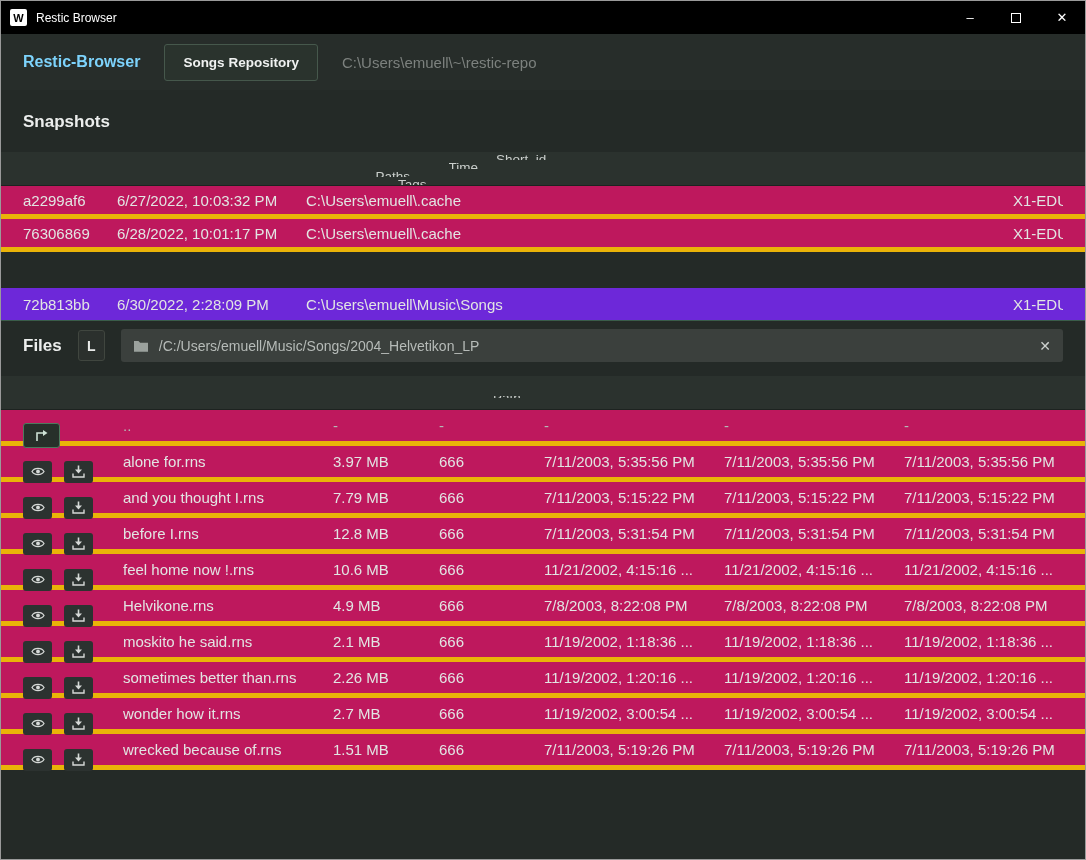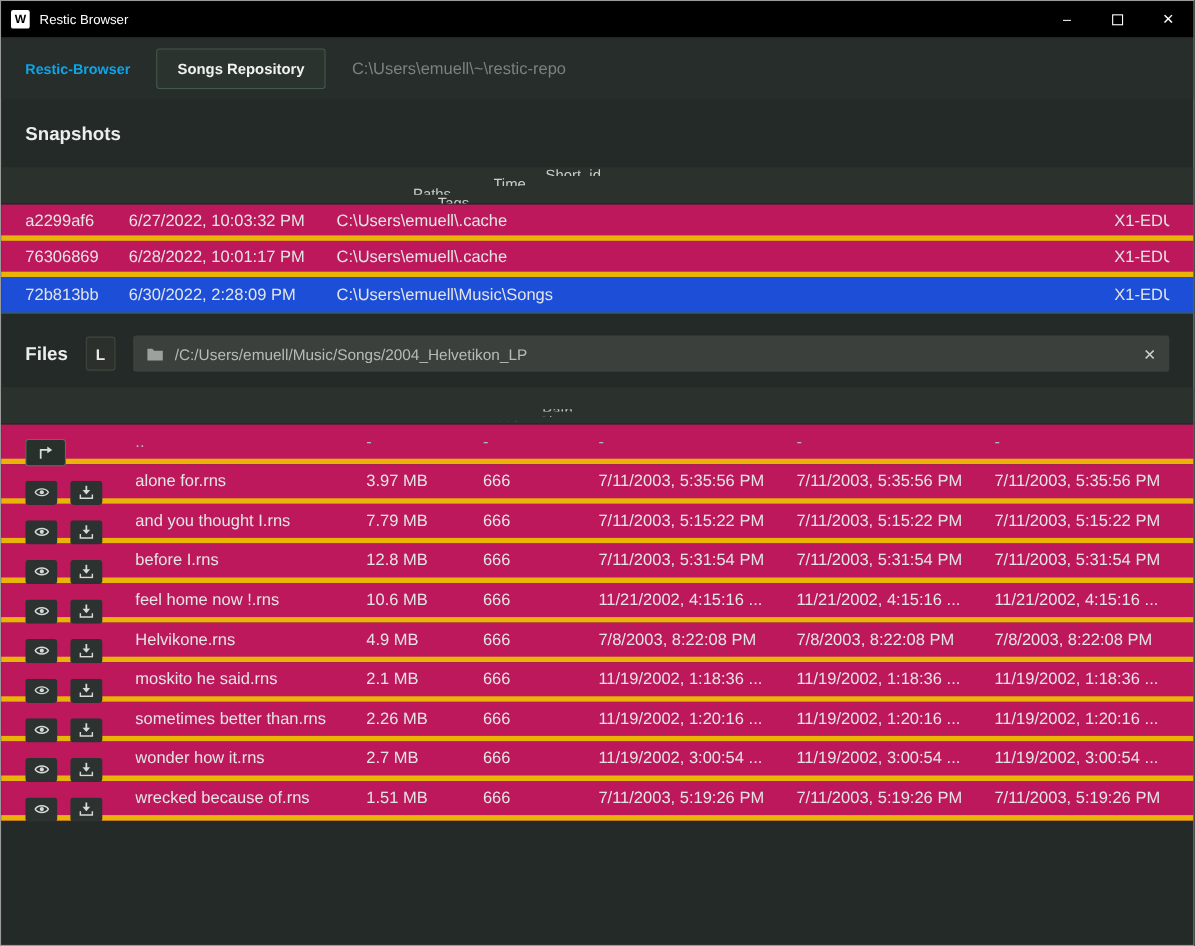--- a/index.html
+++ b/index.html
@@ -19,54 +19,54 @@
   .app-icon { width:17px; height:17px; background:#ffffff; color:#000; font-weight:bold;
     font-size:11px; display:flex; align-items:center; justify-content:center; border-radius:2px; }
   .window-title { font-size:12px; color:#ffffff; }
   .win-controls { display:flex; height:100%; }
   .win-btn { width:46px; height:33px; display:flex; align-items:center; justify-content:center;
     color:#ffffff; font-size:13px; background:transparent; border:none; cursor:pointer; }
   .maximize-glyph { width:10px; height:10px; border:1px solid #ffffff; display:inline-block; }
   
   .toolbar { height:56px; background:#272d2a; display:flex; align-items:center;
     padding:0 22px; gap:24px; }
-  .app-title { font-size:13px; font-weight:bold; color:#0ea5e9; }
+  .app-title { font-size:16px; font-weight:bold; color:#7dd3fc; }
   .select-repo-btn { background:#2a332d; border:1px solid #46584c; border-radius:3px;
     color:#f0f2f1; font-weight:bold; font-size:13.5px; padding:10px 18px; cursor:pointer;
     font-family:"Liberation Sans", sans-serif; }
   .repo-path { font-size:15px; color:#7c817e; }
   
   .section-heading { font-size:17px; font-weight:bold; color:#eceeed; padding:22px 22px 20px 22px; }
   
   .t-header { display:flex; align-items:center; height:34px; background:#2b322e;
     padding:0 22px; border-bottom:1px solid #1d2320;flex-direction:column; }
   .t-header .cell { font-size:13.5px; color:#c9cecb; }
   .row { display:flex; align-items:center; padding:0 22px; border-bottom:5px solid #eab308;
     background:#be185d; }
   .snap-row { height:33px; cursor:pointer; }
-  .snap-row.selected { background:#1d4ed8; border-bottom:1px solid #3a5d49; }
+  .snap-row.selected { background:#6d28d9; border-bottom:1px solid #3a5d49;margin-top:36px; }
   .file-row { height:36px; }
   .cell { white-space:nowrap; overflow:hidden; font-size:15px; color:#e2e5e3; }
   .muted { color:#b4b9b6; }
   
   .sc1 { width:94px; }
   .sc2 { width:189px; }
   .sc3 { width:335px; }
   .sc4 { width:331px;margin-left:41px; }
   .sc5 { flex:1; }
   
   .fc-path  { width:100px; display:flex; align-items:center; gap:12px;margin-top:20px; }
   .fc-name  { width:210px; }
   .fc-size  { width:106px; }
   .fc-mode  { width:105px; }
   .fc-mtime { width:180px; }
   .fc-atime { width:180px; }
   .fc-ctime { flex:1; }
   
-  .files-bar { display:flex; align-items:center; gap:16px; padding:0 22px; margin:20px 0 14px 0; height:33px; }
+  .files-bar { display:flex; align-items:center; gap:16px; padding:0 22px; margin:8px 0 14px 0; height:33px; }
   .files-heading { font-size:17px; font-weight:bold; color:#eceeed; }
   .l-btn { width:27px; height:31px; background:#2b302d; border:1px solid #40463f;
     border-radius:3px; color:#e8eae9; font-weight:bold; font-size:14px; cursor:pointer;
     font-family:"Liberation Sans", sans-serif; }
   .path-input { flex:1; height:33px; background:#3b403d; border-radius:3px; display:flex;
     align-items:center; padding:0 12px; gap:10px; cursor:text; }
   .path-text { flex:1; font-size:14px; color:#b6bbb8; white-space:nowrap; overflow:hidden; }
   .clear-btn { background:transparent; border:none; color:#cdd1cf; font-size:14px; cursor:pointer; }
   
   .icon-btn { width:29px; height:22px; background:#2c3230; border:none; border-radius:3px;

